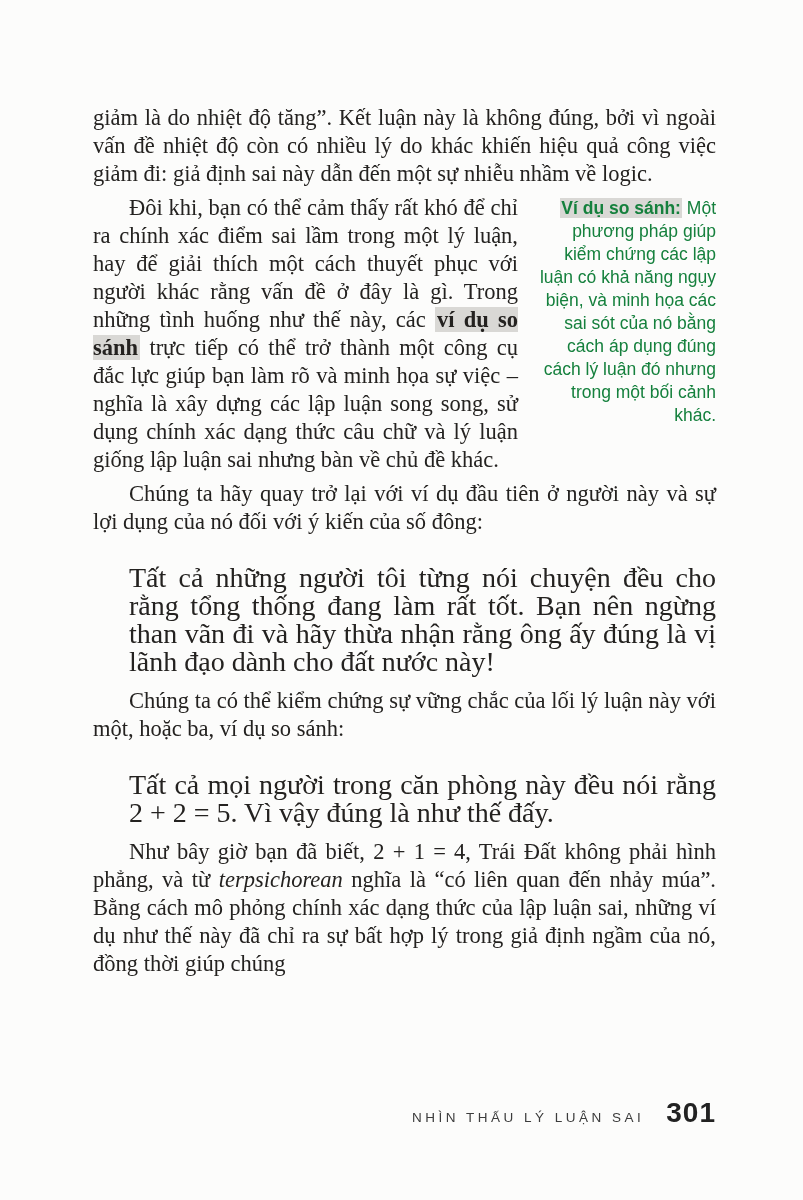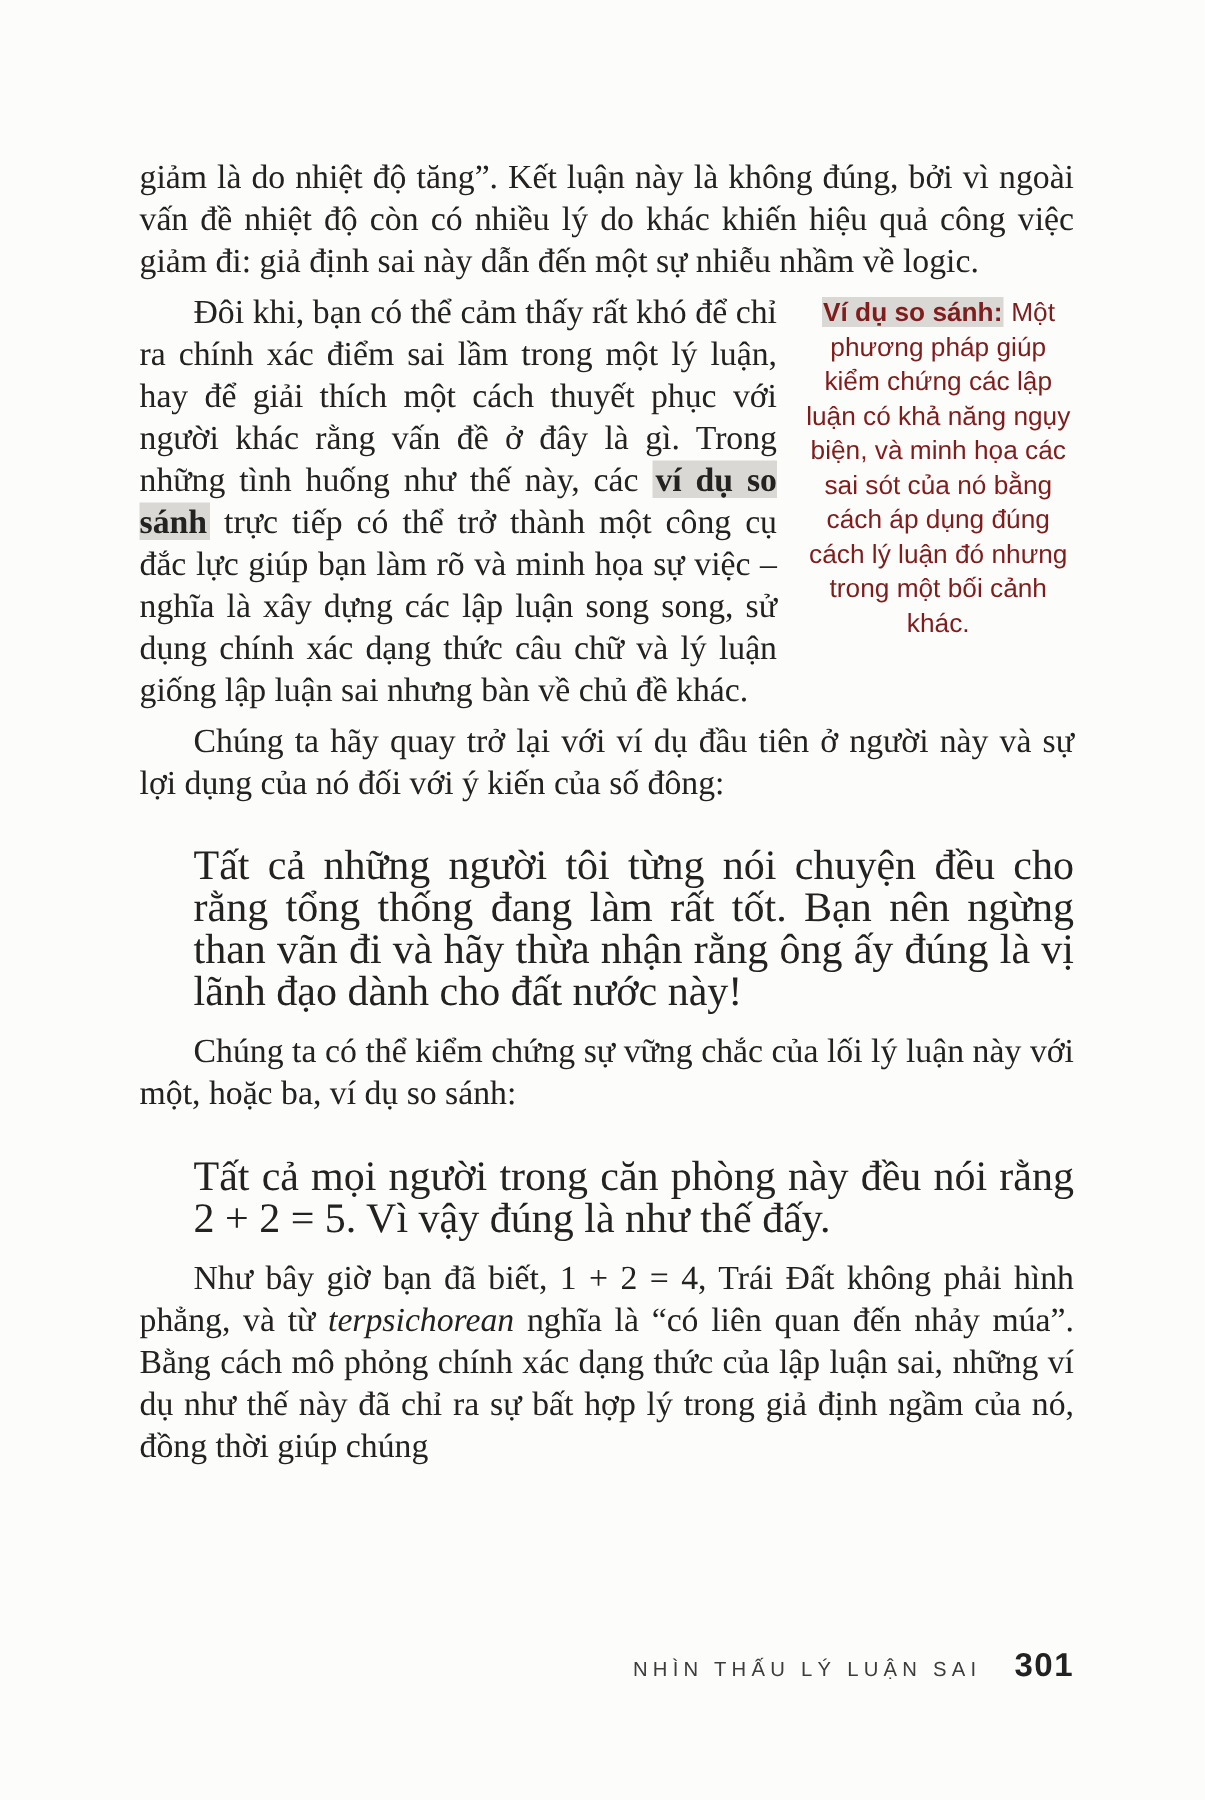--- a/index.html
+++ b/index.html
@@ -45,23 +45,23 @@
   .italic { font-style: italic; }
   .sidebar-float {
     float: right;
     width: 181px;
     min-height: 178px;
     margin-left: 17px;
     margin-top: 3px;
     font-family: "Liberation Sans", "DejaVu Sans", sans-serif;
     font-size: 17.5px;
     line-height: 23px;
-    text-align: center;
+    text-align: right;
     text-indent: 0;
-    color: #7f1d1d;
+    color: #15803d;
   }
   .note-term {
     font-weight: bold;
     background: #d9d8d5;
     padding: 0 1px;
   }
   .footer {
     position: absolute;
     top: 1097px;
     right: 87px;
@@ -70,21 +70,21 @@
     font-family: "Liberation Sans", "DejaVu Sans", sans-serif;
     justify-content: center;
   }
   .running-title {
     font-size: 13.5px;
     letter-spacing: 3.5px;
     color: #3c3c3c;
     font-weight: 500;
   }
   .page-number {
-    font-size: 22px;
+    font-size: 28px;
     font-weight: bold;
     color: #222222;
     margin-left: 22px;
     letter-spacing: 1px;
   }
 </style>
 </head>
 <body>
 
 <div class="page">
@@ -103,21 +103,21 @@
 
     <p class="quote">Tất cả những người tôi từng nói chuyện đều cho rằng tổng thống đang làm rất tốt. Bạn nên ngừng than vãn đi và hãy thừa nhận rằng ông ấy đúng là vị lãnh đạo dành cho đất nước này!</p>
 
     <p class="body-p indent p4">Chúng ta có thể kiểm chứng sự vững chắc của lối lý luận này với một, hoặc ba, ví dụ so sánh:</p>
 
 
 
     <p class="quote">Tất cả mọi người trong căn phòng này đều nói rằng 2 + 2 = 5. Vì vậy đúng là như thế đấy.</p>
 
     <p class="body-p indent p4">
-      <span>Như bây giờ bạn đã biết, 1 + 2 = 4, Trái Đất không phải hình phẳng, và từ </span><span class="italic">terpsichorean</span><span> nghĩa là “có liên quan đến nhảy múa”. Bằng cách mô phỏng chính xác dạng thức của lập luận sai, những ví dụ như thế này đã chỉ ra sự bất hợp lý trong giả định ngầm của nó, đồng thời giúp chúng</span>
+      <span>Như bây giờ bạn đã biết, 2 + 1 = 4, Trái Đất không phải hình phẳng, và từ </span><span class="italic">terpsichorean</span><span> nghĩa là “có liên quan đến nhảy múa”. Bằng cách mô phỏng chính xác dạng thức của lập luận sai, những ví dụ như thế này đã chỉ ra sự bất hợp lý trong giả định ngầm của nó, đồng thời giúp chúng</span>
     </p>
 
   </div>
 
   <div class="footer">
     <span class="running-title">NHÌN THẤU LÝ LUẬN SAI</span>
     <span class="page-number">301</span>
   </div>
 </div>
 

